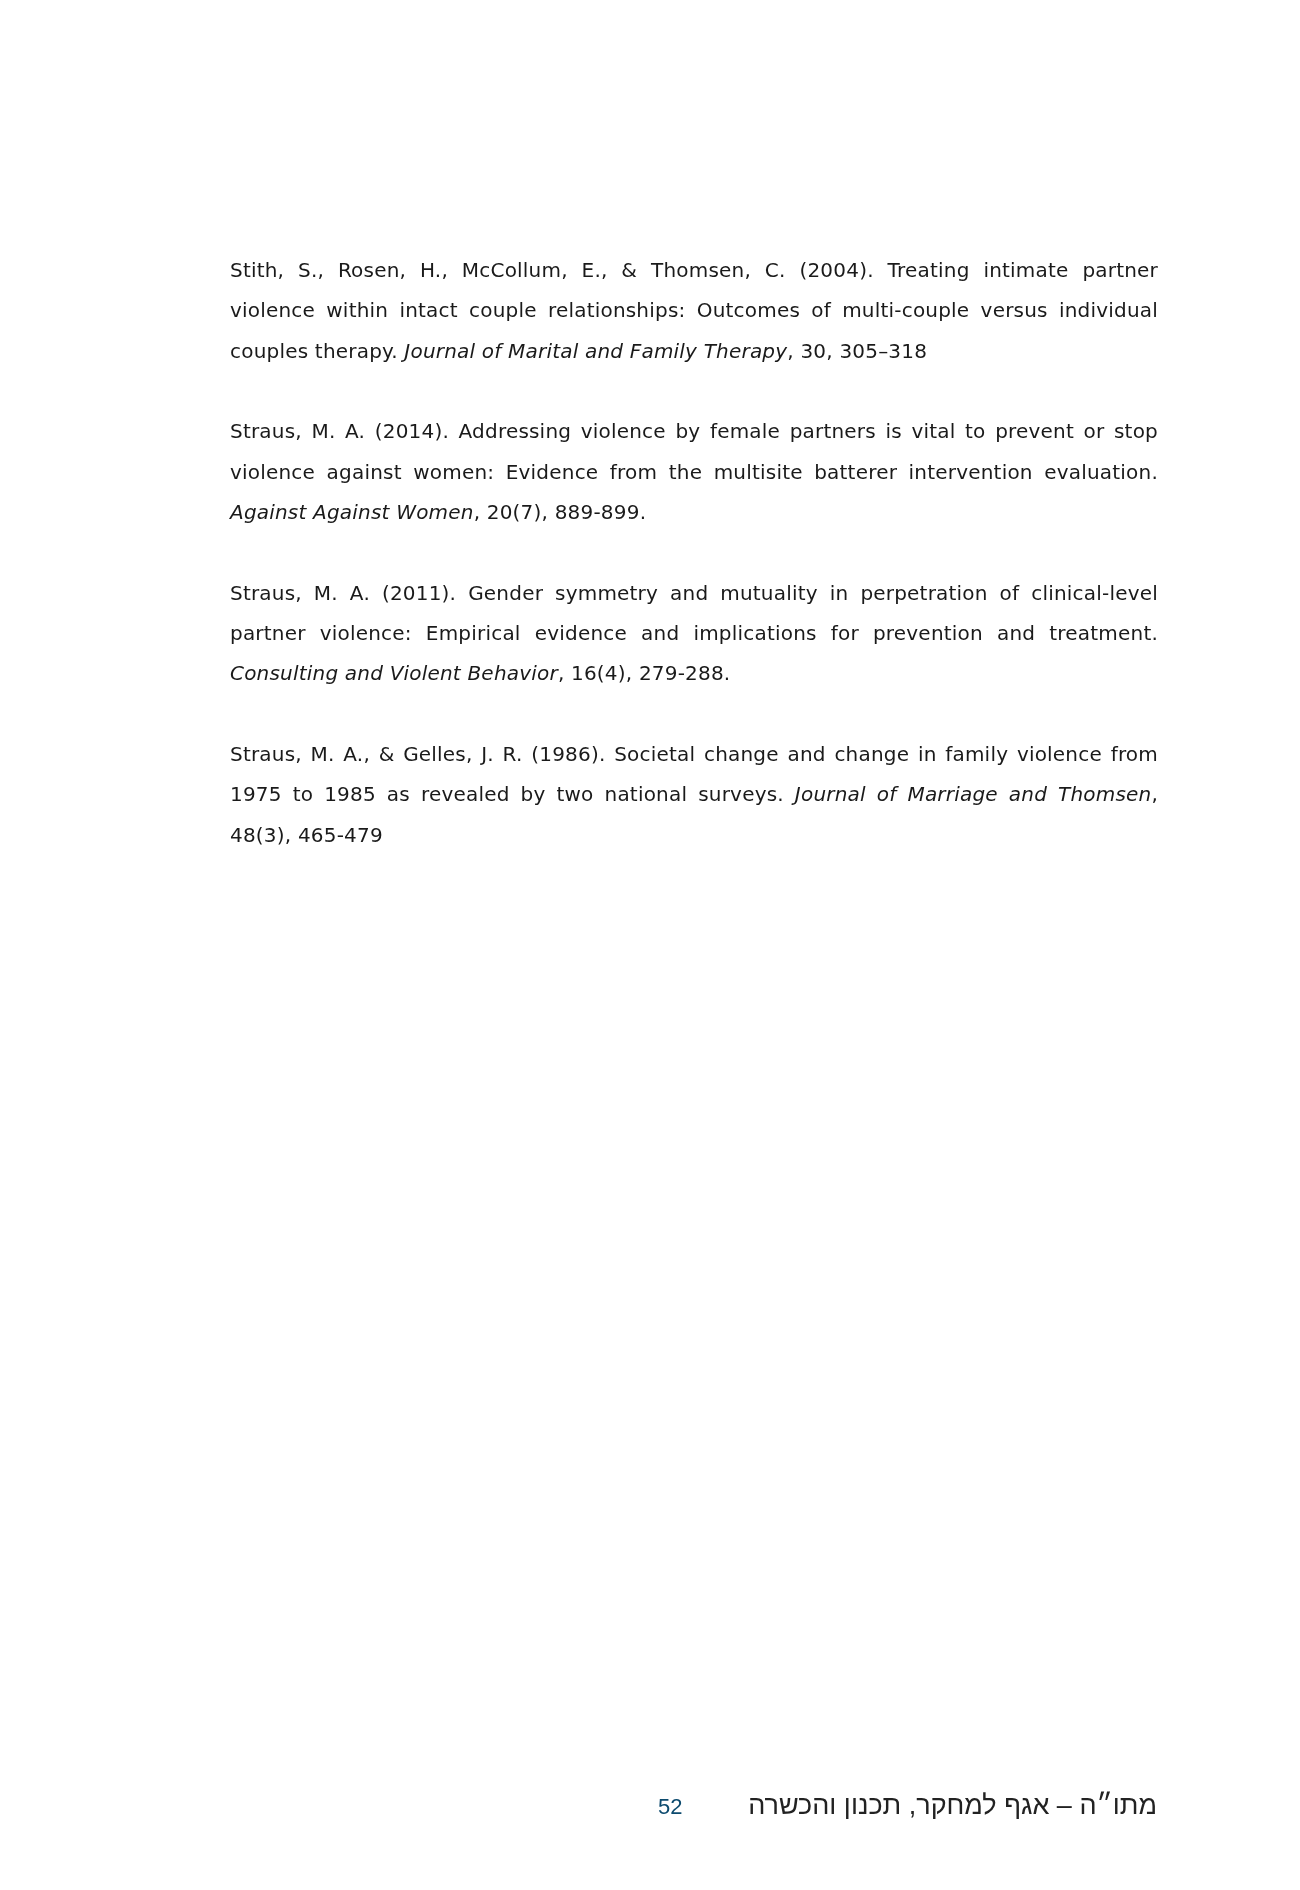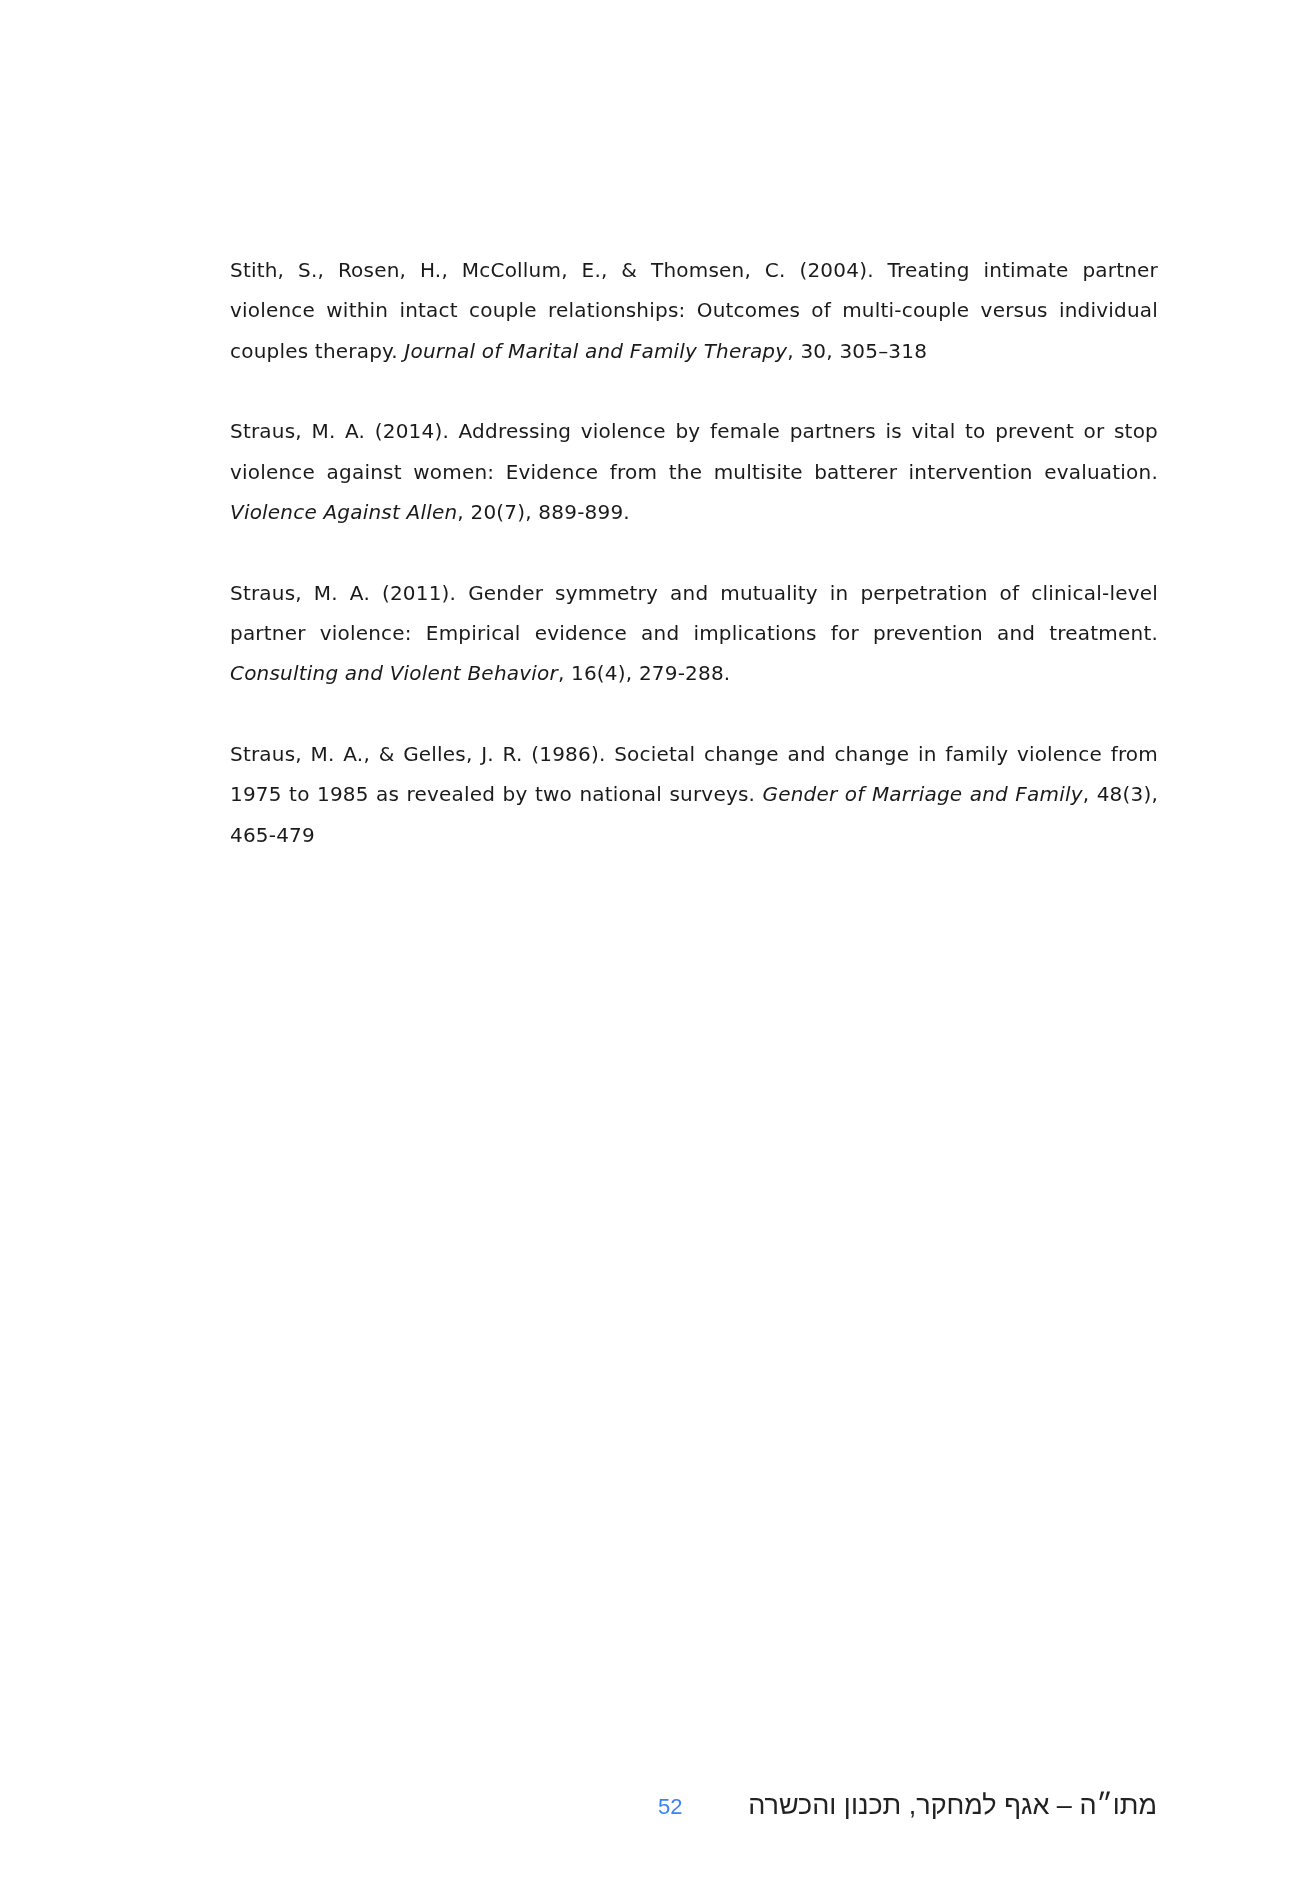--- a/index.html
+++ b/index.html
@@ -4,30 +4,30 @@
   <style>
     html, body { margin: 0; padding: 0; background: #ffffff; }
     body { width: 1300px; height: 1890px; position: relative; overflow: hidden;
            font-family: "DejaVu Sans", "Liberation Sans", sans-serif; color: #1a1a1a; }
     .refs { position: absolute; left: 230px; top: 250px; width: 928px; }
     .ref { font-size: 20px; line-height: 40.3px; text-align: justify; text-align-last: left;
            margin: 0 0 40.5px 0; letter-spacing: 0.2px; }
     .ref i { font-style: italic; }
     .footer { position: absolute; top: 1790px; left: 0; width: 1300px; height: 40px; }
     .page-num { position: absolute; left: 658px; top: 4px; font-family: "Liberation Sans", sans-serif;
-                font-size: 22px; color: #3b82f6; }
+                font-size: 22px; color: #0c4a6e; }
     .footer-title { position: absolute; right: 143px; top: 0; font-family: "Liberation Sans", sans-serif;
                     font-size: 27px; color: #222; direction: rtl; margin-left: 24px; }
   </style>
 </head>
 <body>
 
 <div class="refs">
   <p class="ref"><span>Stith, S., Rosen, H., McCollum, E., &amp; Thomsen, C. (2004). Treating intimate partner violence within intact couple relationships: Outcomes of multi-couple versus individual couples therapy. </span><i>Journal of Marital and Family Therapy</i><span>, 30, 305–318</span></p>
-  <p class="ref"><span>Straus, M. A. (2014). Addressing violence by female partners is vital to prevent or stop violence against women: Evidence from the multisite batterer intervention evaluation. </span><i>Violence Against Allen</i><span>, 20(7), 889-899.</span></p>
+  <p class="ref"><span>Straus, M. A. (2014). Addressing violence by female partners is vital to prevent or stop violence against women: Evidence from the multisite batterer intervention evaluation. </span><i>Against Against Women</i><span>, 20(7), 889-899.</span></p>
   <p class="ref"><span>Straus, M. A. (2011). Gender symmetry and mutuality in perpetration of clinical-level partner violence: Empirical evidence and implications for prevention and treatment. </span><i>Consulting and Violent Behavior</i><span>, 16(4), 279-288.</span></p>
-  <p class="ref"><span>Straus, M. A., &amp; Gelles, J. R. (1986). Societal change and change in family violence from 1975 to 1985 as revealed by two national surveys. </span><i>Gender of Marriage and Family</i><span>, 48(3), 465-479</span></p>
+  <p class="ref"><span>Straus, M. A., &amp; Gelles, J. R. (1986). Societal change and change in family violence from 1975 to 1985 as revealed by two national surveys. </span><i>Journal of Marriage and Thomsen</i><span>, 48(3), 465-479</span></p>
 </div>
 
 <div class="footer">
   <span class="page-num">52</span>
   <span class="footer-title">מתו״ה – אגף למחקר, תכנון והכשרה</span>
 </div>
 
 </body></html>

